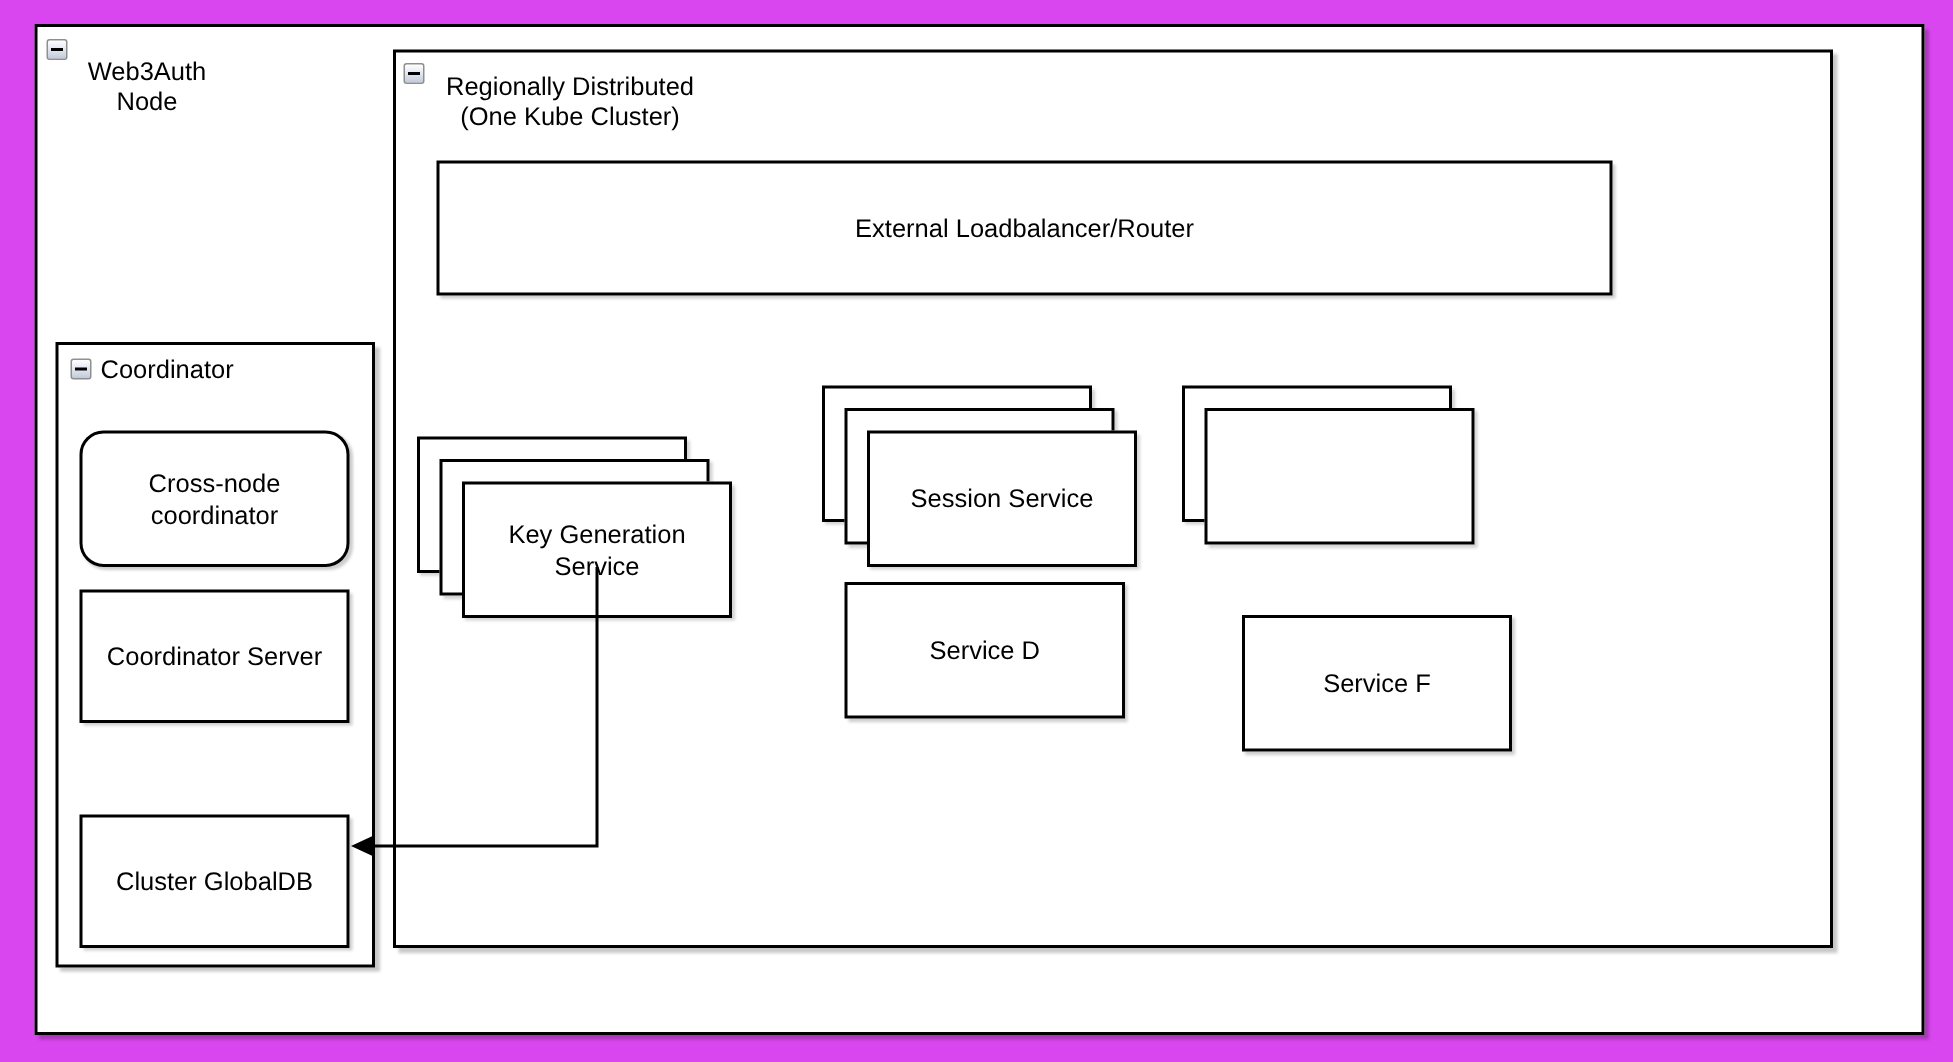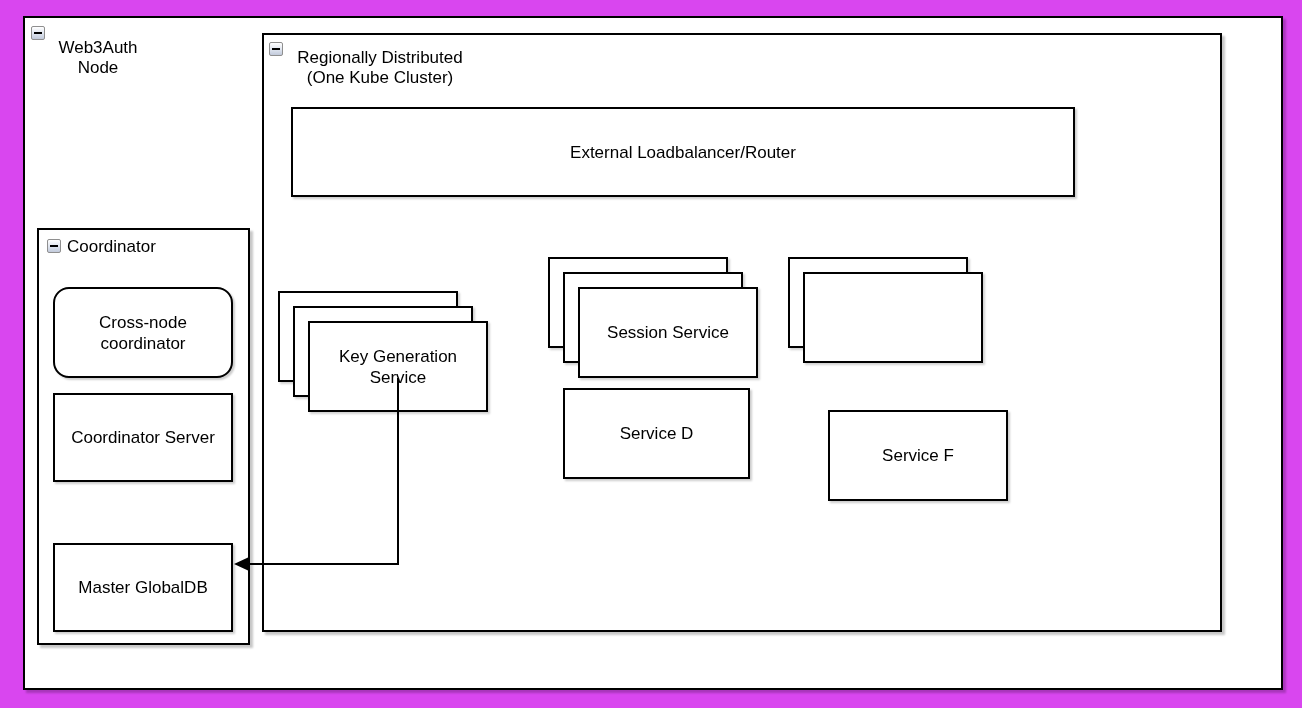--- a/index.html
+++ b/index.html
@@ -132,21 +132,21 @@
   </div>
 
   <div class="node node-crossnode">
     <span>Cross-node
 coordinator</span>
   </div>
   <div class="node node-coordsrv">
     <span>Coordinator Server</span>
   </div>
   <div class="node node-masterdb">
-    <span>Master GlobalDB</span>
+    <span>Cluster GlobalDB</span>
   </div>
 
   <svg class="edges" width="1302" height="708" aria-hidden="true">
     <path d="M 398 378 L 398 564 L 246 564" fill="none" stroke="#000000" stroke-width="2"></path>
     <polygon points="234,564 248,557.5 248,570.5" fill="#000000"></polygon>
   </svg>
 
 </div>
 
 </body></html>

